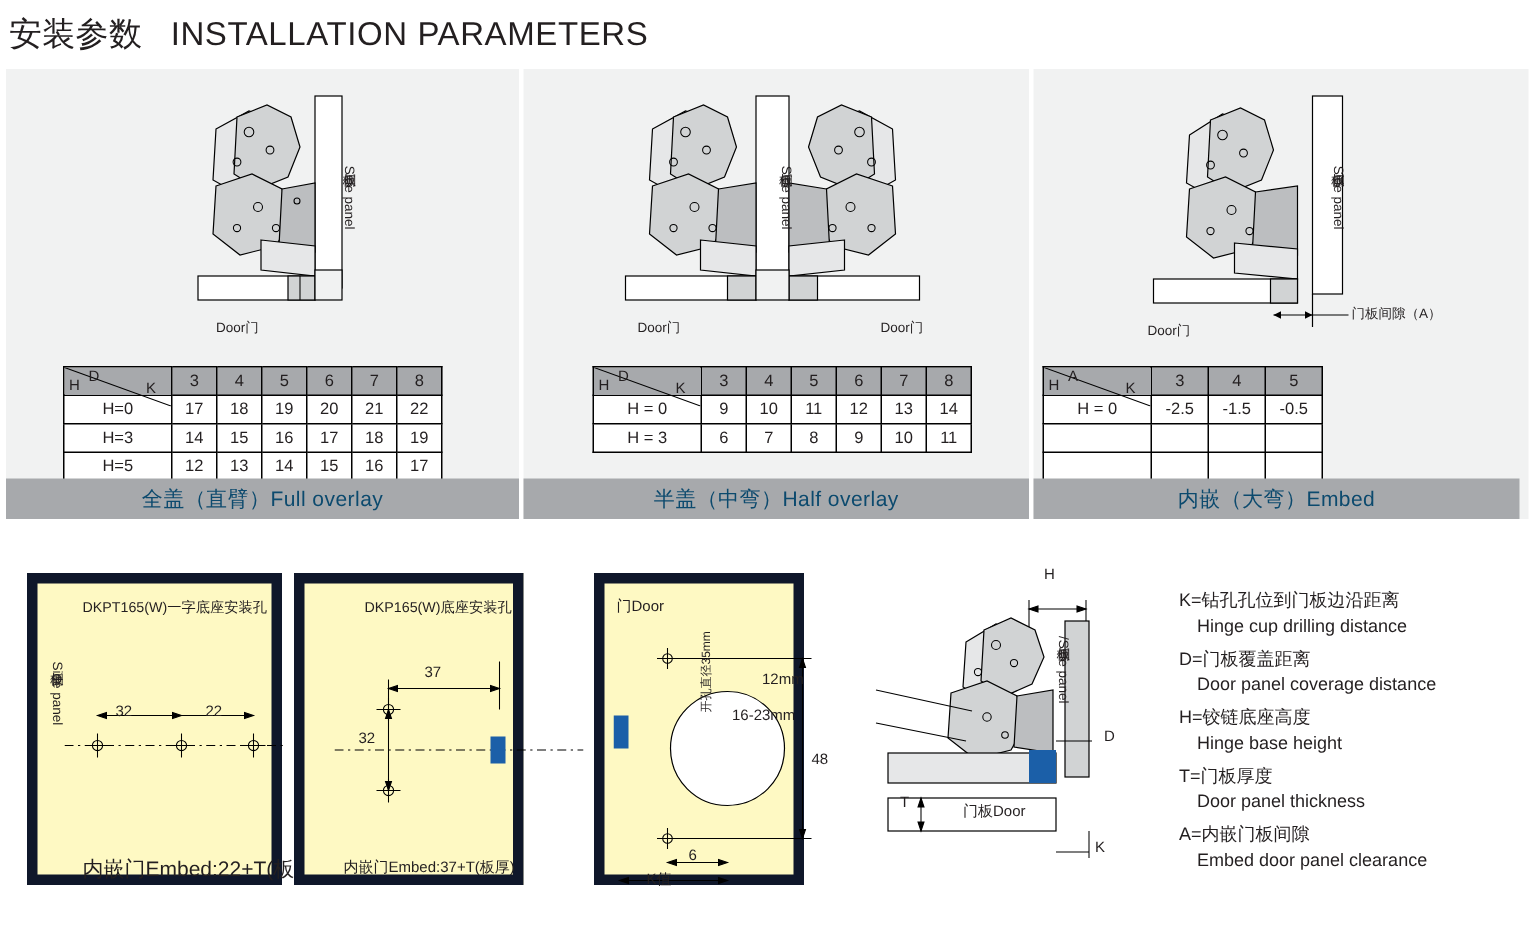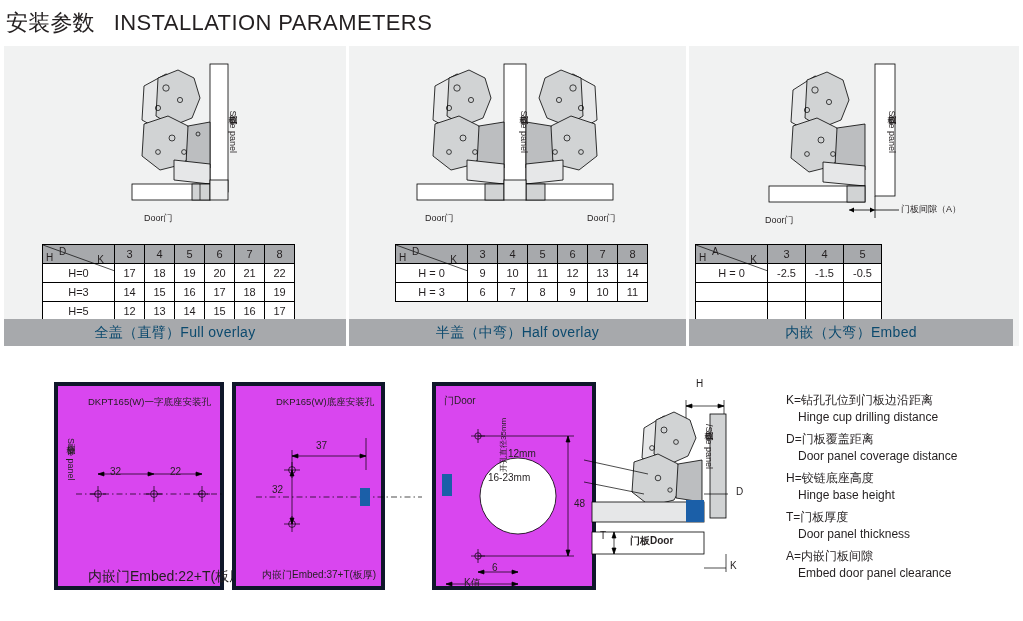--- a/index.html
+++ b/index.html
@@ -75,27 +75,26 @@
 
   
   .tbl1 { position:absolute; left:38px; top:198px; }
 
   
   .bottom {
     position:absolute; left:0; top:360px; width:1023px; height:261px;
   }
   .box {
     position:absolute;
-    border:4px solid #0f172a;
-    background:#d946ef;
-    margin-left:36px;
+    border:7px solid #0f172a;
+    background:#fef9c3;
   }
   .b1 { left:18px; top:22px; width:170px; height:208px; }
   .b2 { left:196px; top:22px; width:153px; height:208px; }
-  .b3 { left:396px; top:22px; width:164px; height:208px;padding-left:48px; }
+  .b3 { left:396px; top:22px; width:140px; height:208px;padding-left:48px; }
 
   .vtext {
     writing-mode:vertical-rl;
     text-orientation:mixed;
     font-size:9px;
     white-space:nowrap;
   }
   .lbl { position:absolute; font-size:9px; white-space:nowrap; }
   .lbl10 { position:absolute; font-size:10px; white-space:nowrap; }
 
@@ -540,21 +539,21 @@
         <line x1="148" y1="172" x2="148" y2="190"></line>
       </g>
     </svg>
     <div class="lbl10" style="left:118px; top:-4px;">H</div>
     <div class="lbl10" style="left:158px; top:104px;">D</div>
     <div class="lbl10" style="left:152px; top:178px;">K</div>
     <div class="lbl10" style="left:22px; top:148px;">T</div>
     <div class="lbl" style="left:124px; top:42px;">
       <span class="vtext">侧板/Side panel</span>
     </div>
-    <div class="lbl10" style="left:52px; top:152px;font-weight:bold;">门板Door</div>
+    <div class="lbl10" style="left:64px; top:152px;">门板Door</div>
     <div class="lbl10" style="left:-70px; top:66px;">12mm</div>
     <div class="lbl10" style="left:-90px; top:90px;">16-23mm</div>
   </div>
 
   <div class="legend">
     <div class="row">
       <div>K=钻孔孔位到门板边沿距离</div>
       <div class="sub">Hinge cup drilling distance</div>
     </div>
     <div class="row">

